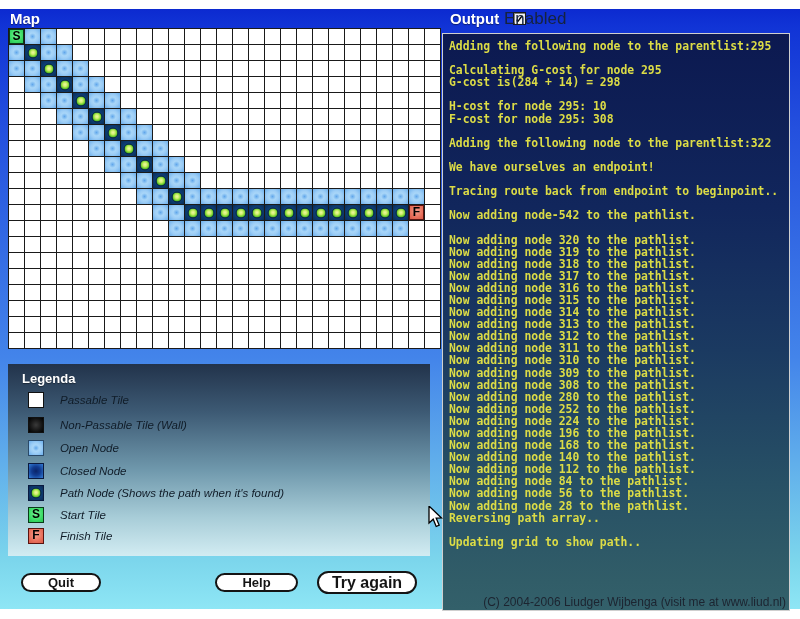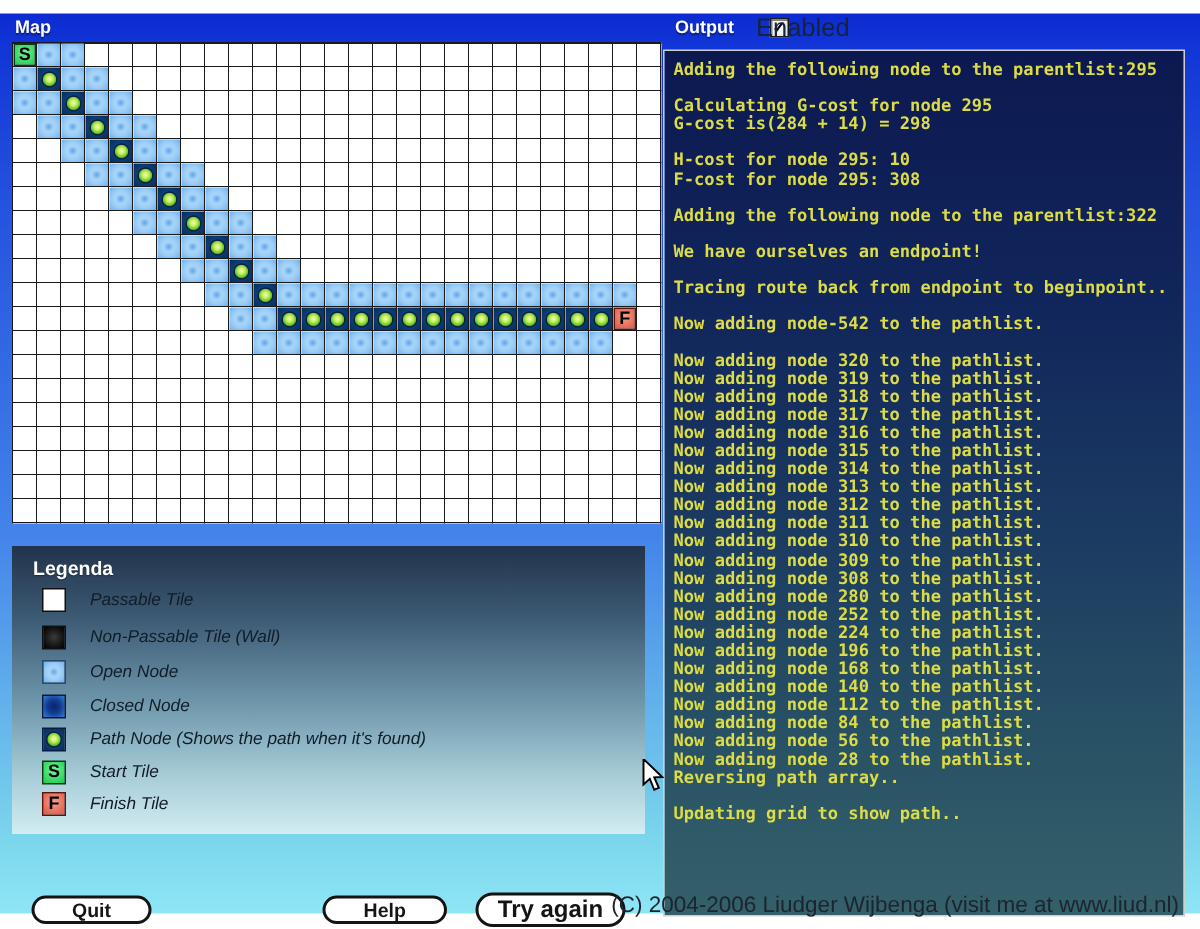--- a/index.html
+++ b/index.html
@@ -4,21 +4,21 @@
 <style>
   * { margin:0; padding:0; box-sizing:border-box; }
   html,body { width:800px; height:619px; background:#ffffff; overflow:hidden;
               font-family:"Liberation Sans", sans-serif; }
   .app { position:absolute; left:0; top:9px; width:800px; height:600px;
          background:linear-gradient(180deg,#0c2ad0 0%,#1134d6 3%,#2450de 20%,
                     #4384ea 58%,#7cd6ec 92%,#8ee6f5 100%); }
 
   
   .panel-title { position:absolute; top:0; height:19px; line-height:19px;
-                 color:#ffffff; font-weight:bold; font-size:12px;
+                 color:#ffffff; font-weight:bold; font-size:15px;
                  text-shadow:0 1px 1px rgba(0,0,0,.45); }
   #map-title    { left:10px; }
   #output-title { left:450px; }
   .checkbox { position:absolute; left:513px; top:3px; width:13px; height:13px;
               background:#f4f4f4; border:1px solid #1a1a1a;
               box-shadow:inset 1px 1px 0 #808080, inset -1px -1px 0 #e8e8e8;
               color:#000; font-size:11px; line-height:12px; text-align:center;
               font-weight:bold; cursor:pointer; }
   #enabled-label { position:absolute; left:504px; top:2px; font-size:17px;
                    line-height:16px; color:#16233f;text-align:center; }
@@ -79,28 +79,28 @@
   .sw.sw-closed { border:1px solid #0a1a40;
         background:radial-gradient(circle,#0a2468 0%,#123c90 45%,#2a6cc4 85%,#3a7cd0 100%); }
   .sw.sw-path { border:1px solid #0a1a40;
         background:radial-gradient(circle at 50% 50%, #15508e 0%, #0d3a70 60%, #092c54 100%); }
   .lrow .lbl { position:absolute; left:32px; top:1px; font-style:italic;
                font-size:11.5px; line-height:15px; color:#101c28; white-space:nowrap; }
 
   
   .btn { position:absolute; background:#ffffff; border:2px solid #141414;
          border-radius:10px; color:#141414; font-weight:bold; text-align:center;
-         font-family:"Liberation Sans", sans-serif; cursor:pointer;margin-top:24px; }
+         font-family:"Liberation Sans", sans-serif; cursor:pointer; }
   #quit-button { left:21px;  top:564px; width:80px;  height:19px; font-size:13px; line-height:15px; }
   #help-button { left:215px; top:564px; width:83px;  height:19px; font-size:13px; line-height:15px; }
   #try-again-button { left:317px; top:562px; width:100px; height:23px; font-size:16px;
                       line-height:18px; border-width:2.5px; border-radius:12px; }
 
   
-  #copyright { position:absolute; right:14px; top:586px; font-size:15px;
+  #copyright { position:absolute; right:14px; top:586px; font-size:12px;
                color:#1c2430;margin-left:44px; }
 
   
   #cursor { position:absolute; left:428px; top:497px; width:15px; height:23px; }
 </style>
 </head>
 <body>
 
 <div class="app">
 

